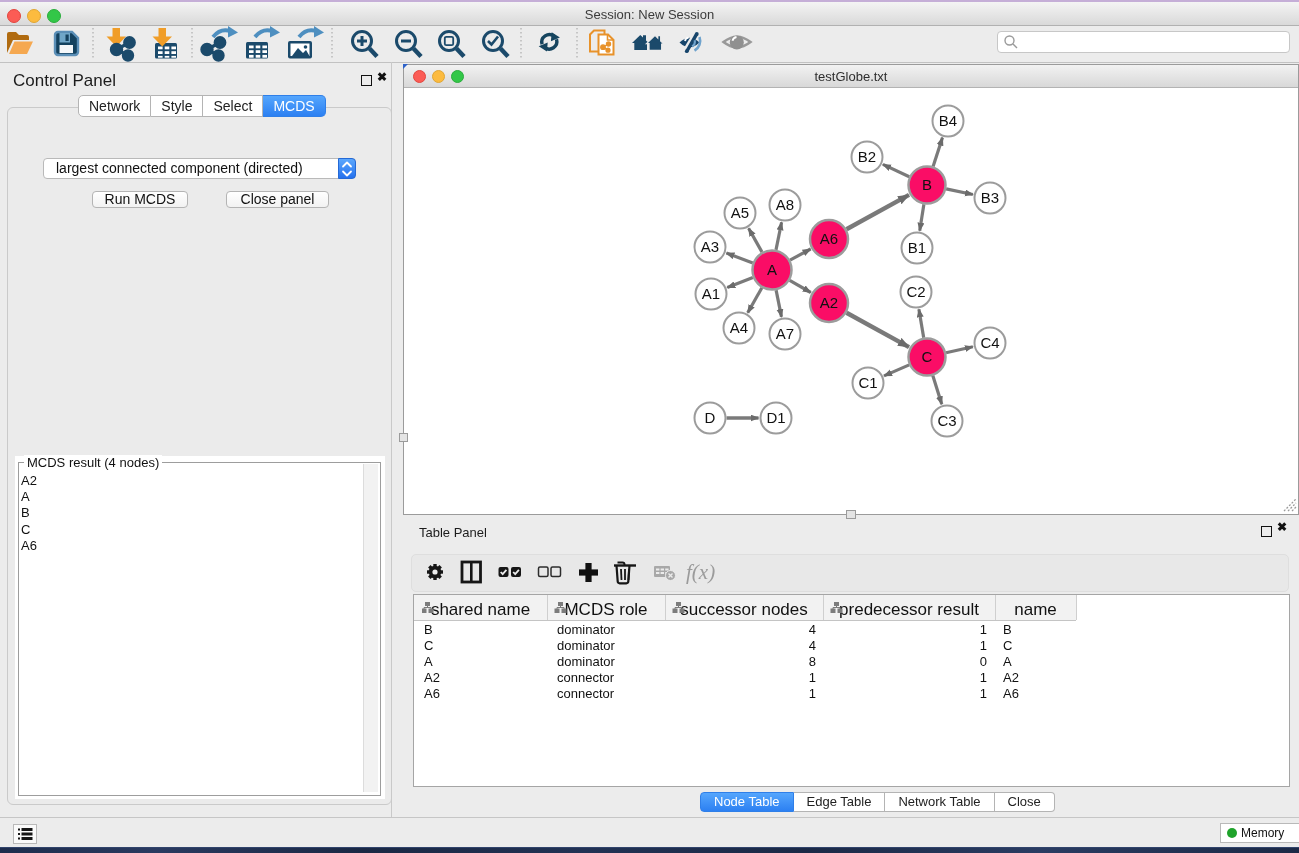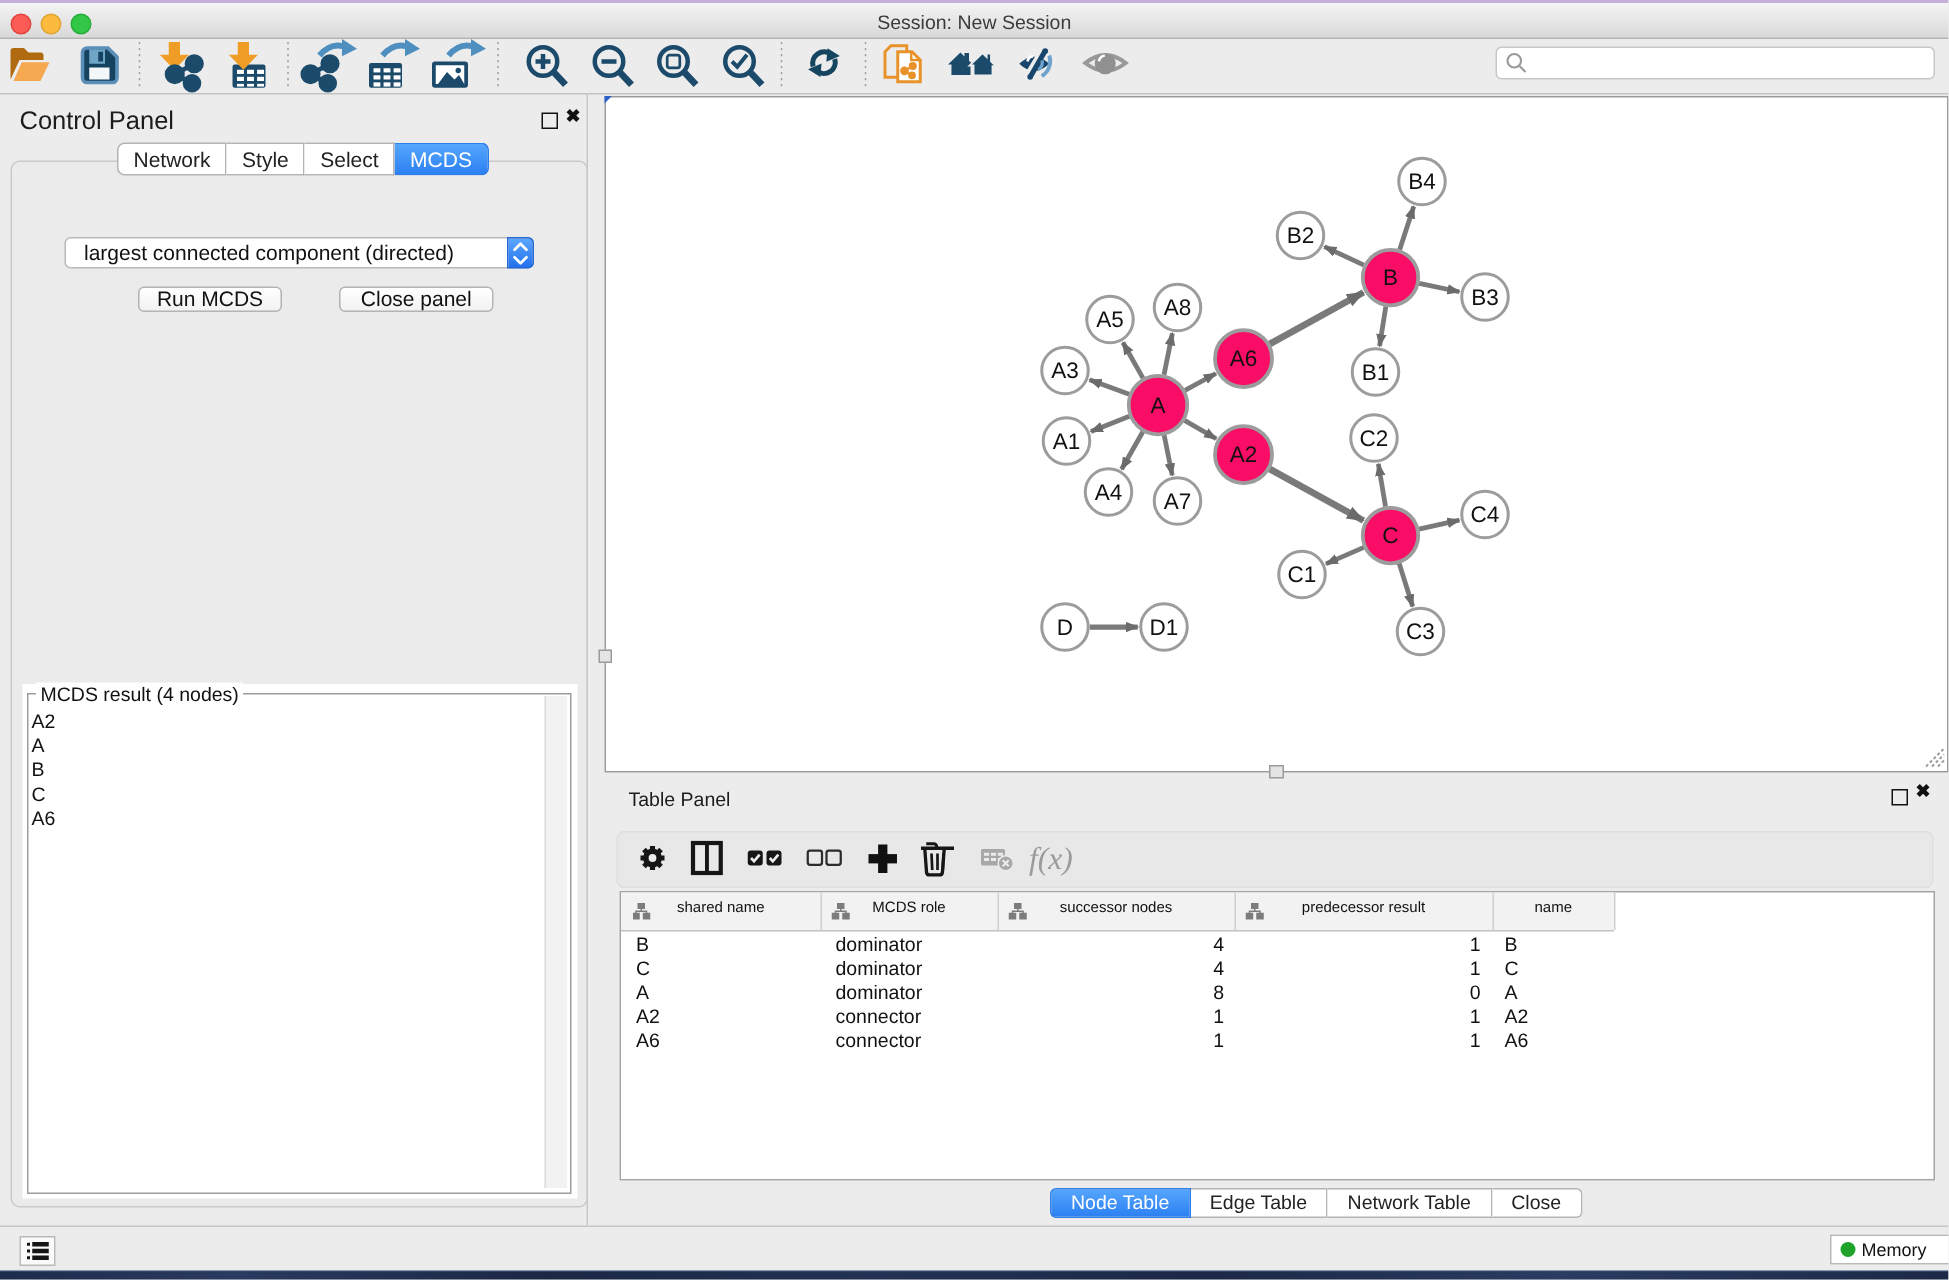--- a/index.html
+++ b/index.html
@@ -45,21 +45,21 @@
   #gtitle .t1{left:9px;background:#fb5c55;border:0.5px solid #e2463f;}
   #gtitle .t2{left:28px;background:#fcbb3f;border:0.5px solid #e0a634;}
   #gtitle .t3{left:47px;background:#33c748;border:0.5px solid #2aad3c;}
   #gtitle .txt{position:absolute;width:100%;text-align:center;top:4px;font-size:13px;color:#2e2e2e;}
   
   #tpTitle{left:419px;top:525px;font-size:13px;color:#1c1c1c;}
   #tpToolbar{left:411px;top:554px;width:876px;height:36px;background:#e8e8e8;border:1px solid #dedede;border-radius:5px;}
   #tbl{left:413px;top:594px;width:875px;height:191px;background:#fff;border:1px solid #a5a5a5;}
   #tblHead{position:absolute;left:0;top:0;width:662px;height:25px;background:#f2f2f2;border-bottom:1px solid #c4c4c4;}
   .hcell{position:absolute;top:0;height:25px;border-right:1px solid #cfcfcf;}
-  .hcell .lbl{position:absolute;width:100%;text-align:center;top:5px;font-size:10px;color:#111;}
+  .hcell .lbl{position:absolute;width:100%;text-align:center;top:5px;font-size:17px;color:#111;}
   .row{position:absolute;font-size:13px;color:#111;height:16px;}
   .cell{position:absolute;top:0;}
   .num{text-align:right;}
   #btabs{position:absolute;display:flex;left:674px;top:792px;}
   .btab{height:18px;line-height:18px;background:#fff;border:1px solid #b4b4b4;border-left:none;font-size:13px;color:#222;padding:0 13px;}
   .btab.first{border-left:1px solid #b4b4b4;border-radius:4px 0 0 4px;margin-left:26px;}
   .btab.last{border-radius:0 4px 4px 0;}
   .btab.sel{background:linear-gradient(180deg,#55a6fd,#2c80f2);color:#fff;border-color:#2f7fe8;}
   
   #status{left:0;top:817px;width:1299px;height:30px;background:#ececec;border-top:1px solid #c6c6c6;}
@@ -248,20 +248,26 @@
   <div class="btn" style="left:202px;top:191px;width:101px;margin-left:24px;">Close panel</div>
   <div class="abs" id="resultPanel"></div>
   <div class="abs" id="resultBorder"></div>
   <div class="abs" id="resultLabel">MCDS result (4 nodes)</div>
   <div class="abs" id="resultList">A2<br>A<br>B<br>C<br>A6</div>
   <div class="abs" id="resultScroll"></div>
   <div class="abs" id="vdiv"></div>
 
   <div class="abs" style="left:403px;top:64px;width:0;height:0;border-top:5px solid #2e62c9;border-right:5px solid transparent;z-index:5;"></div>
   <div class="abs" id="gwin">
+    <div id="gtitle">
+      <div class="tl t1"></div>
+        <div class="tl t2"></div>
+        <div class="tl t3"></div>
+      <div class="txt">testGlobe.txt</div>
+    </div>
     <svg id="graph" style="position:absolute;left:0;top:23px;" width="893" height="425" viewBox="0 0 893 425" font-family="Liberation Sans, sans-serif" font-size="15" fill="#111">
       <defs>
         <marker id="ma" markerWidth="10" markerHeight="8" refX="8" refY="3.5" orient="auto" markerUnits="userSpaceOnUse">
             <path d="M0,0 L9,3.5 L0,7 z" fill="#6b6b6b"></path>
           </marker>
         <marker id="mb" markerWidth="13" markerHeight="10" refX="11" refY="4.5" orient="auto" markerUnits="userSpaceOnUse">
             <path d="M0,0 L12,4.5 L0,9 z" fill="#6b6b6b"></path>
           </marker>
       </defs>
       <g>

